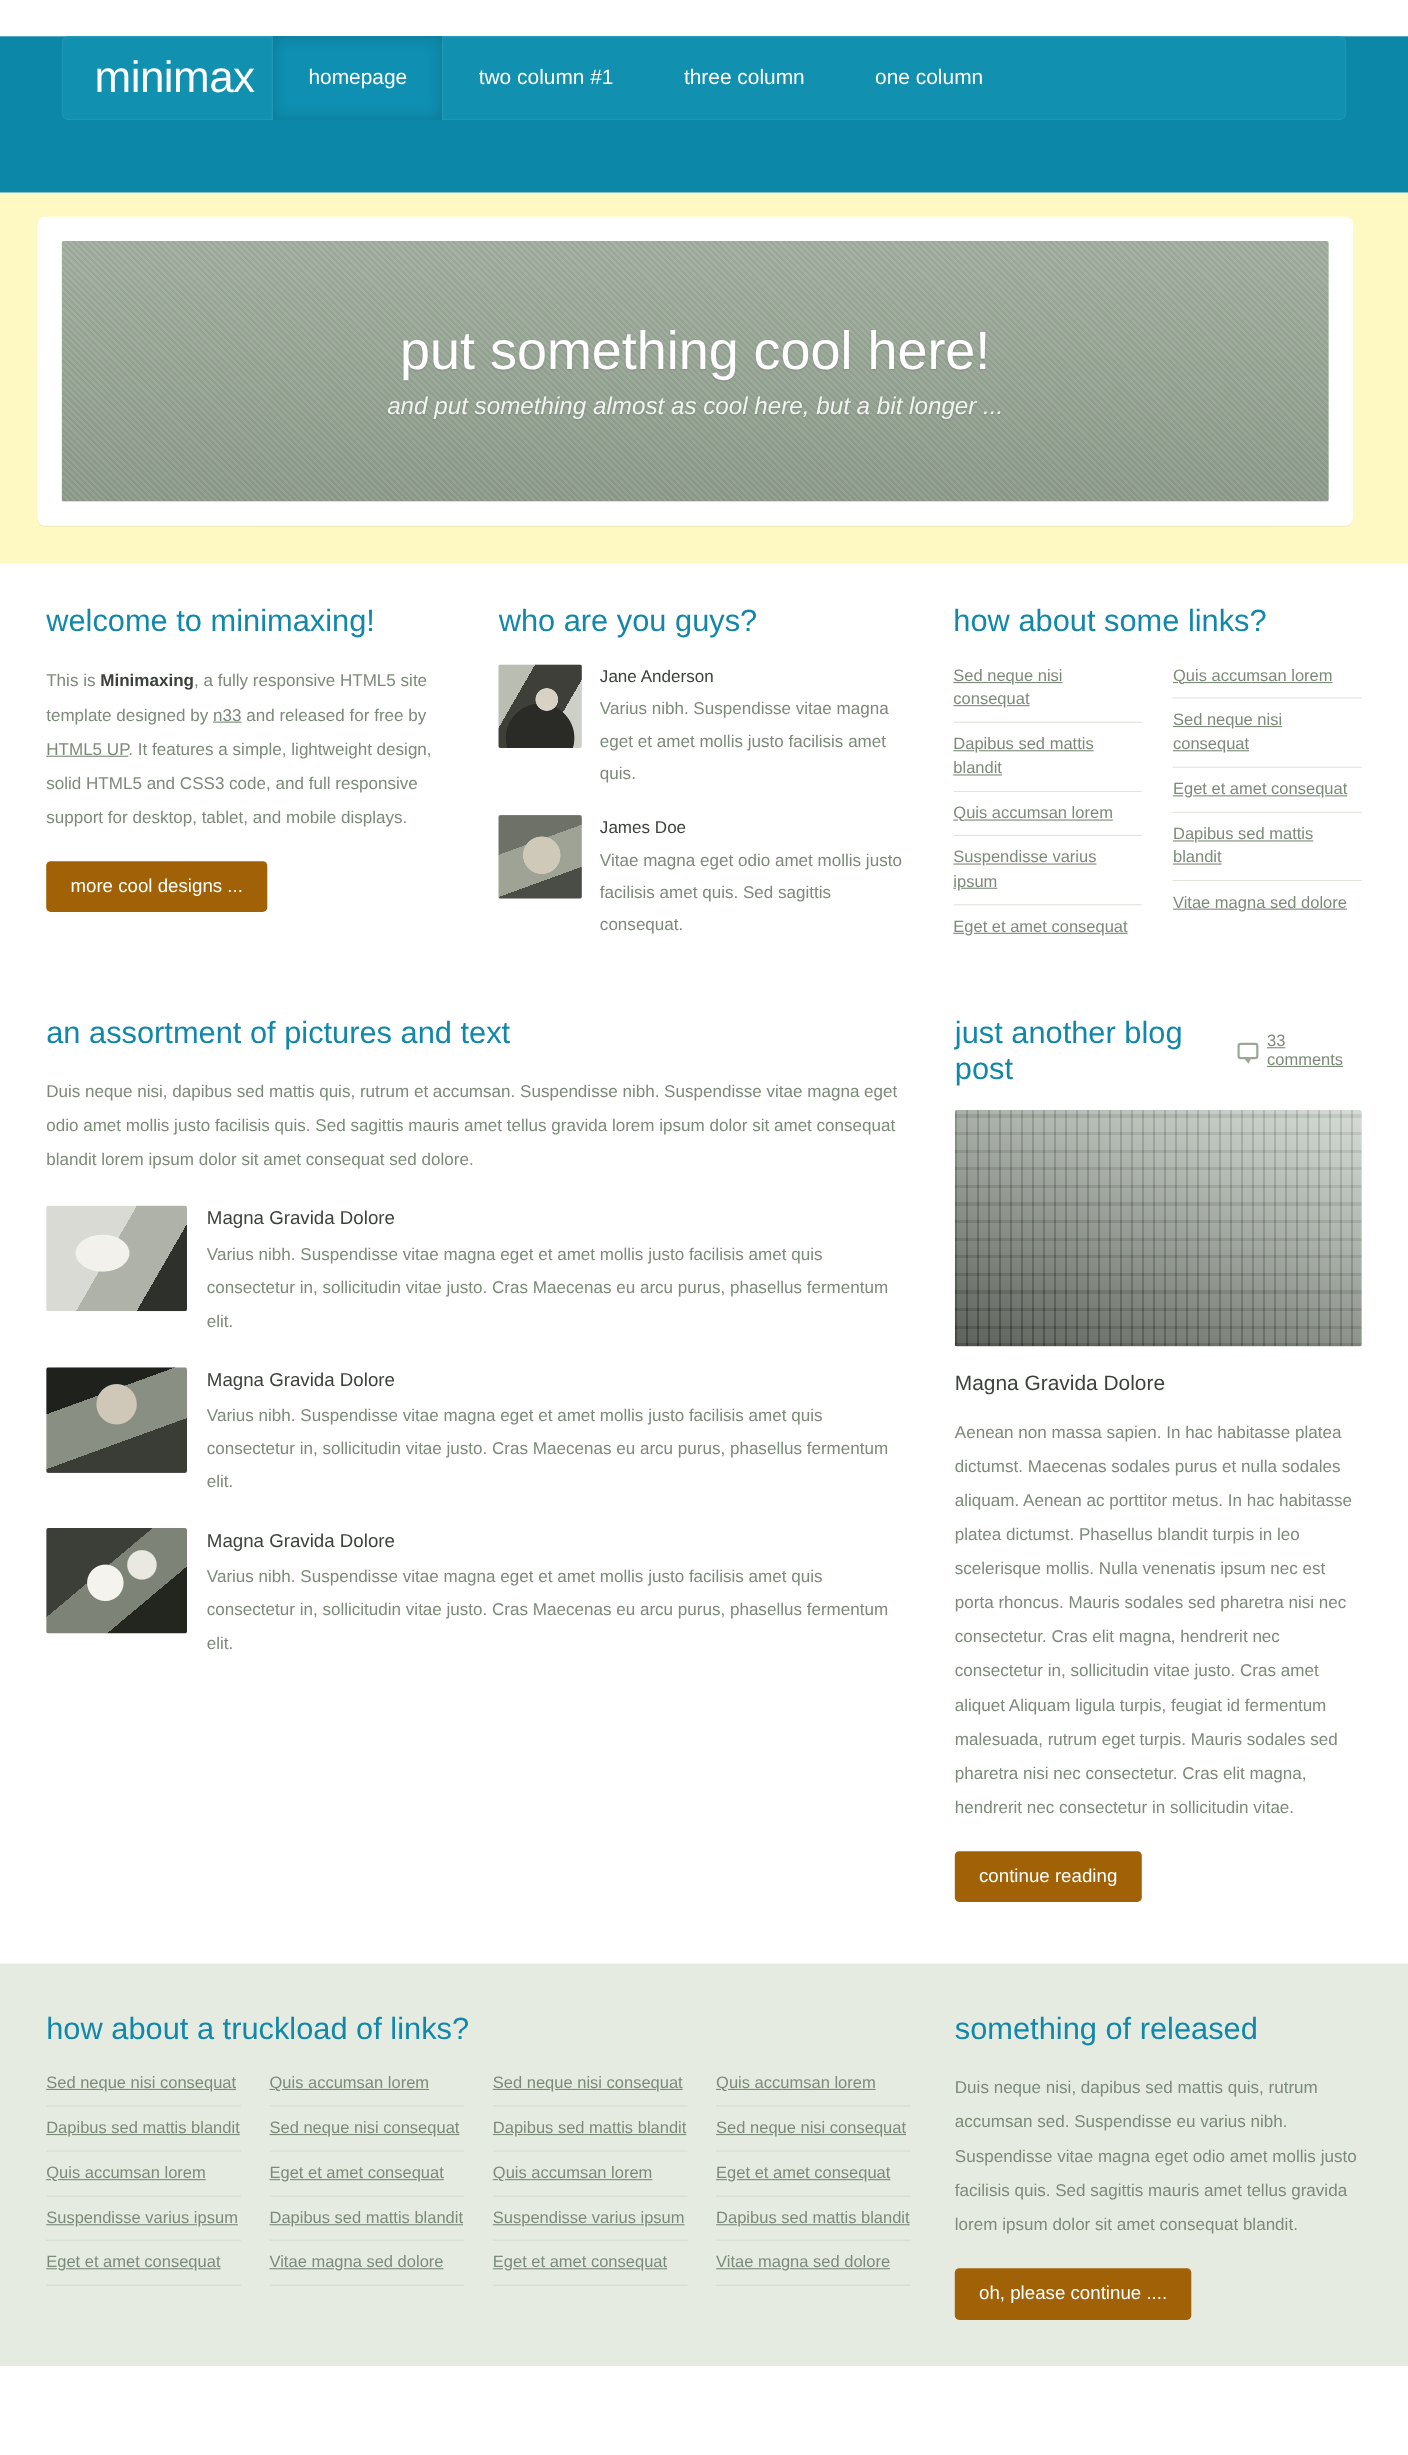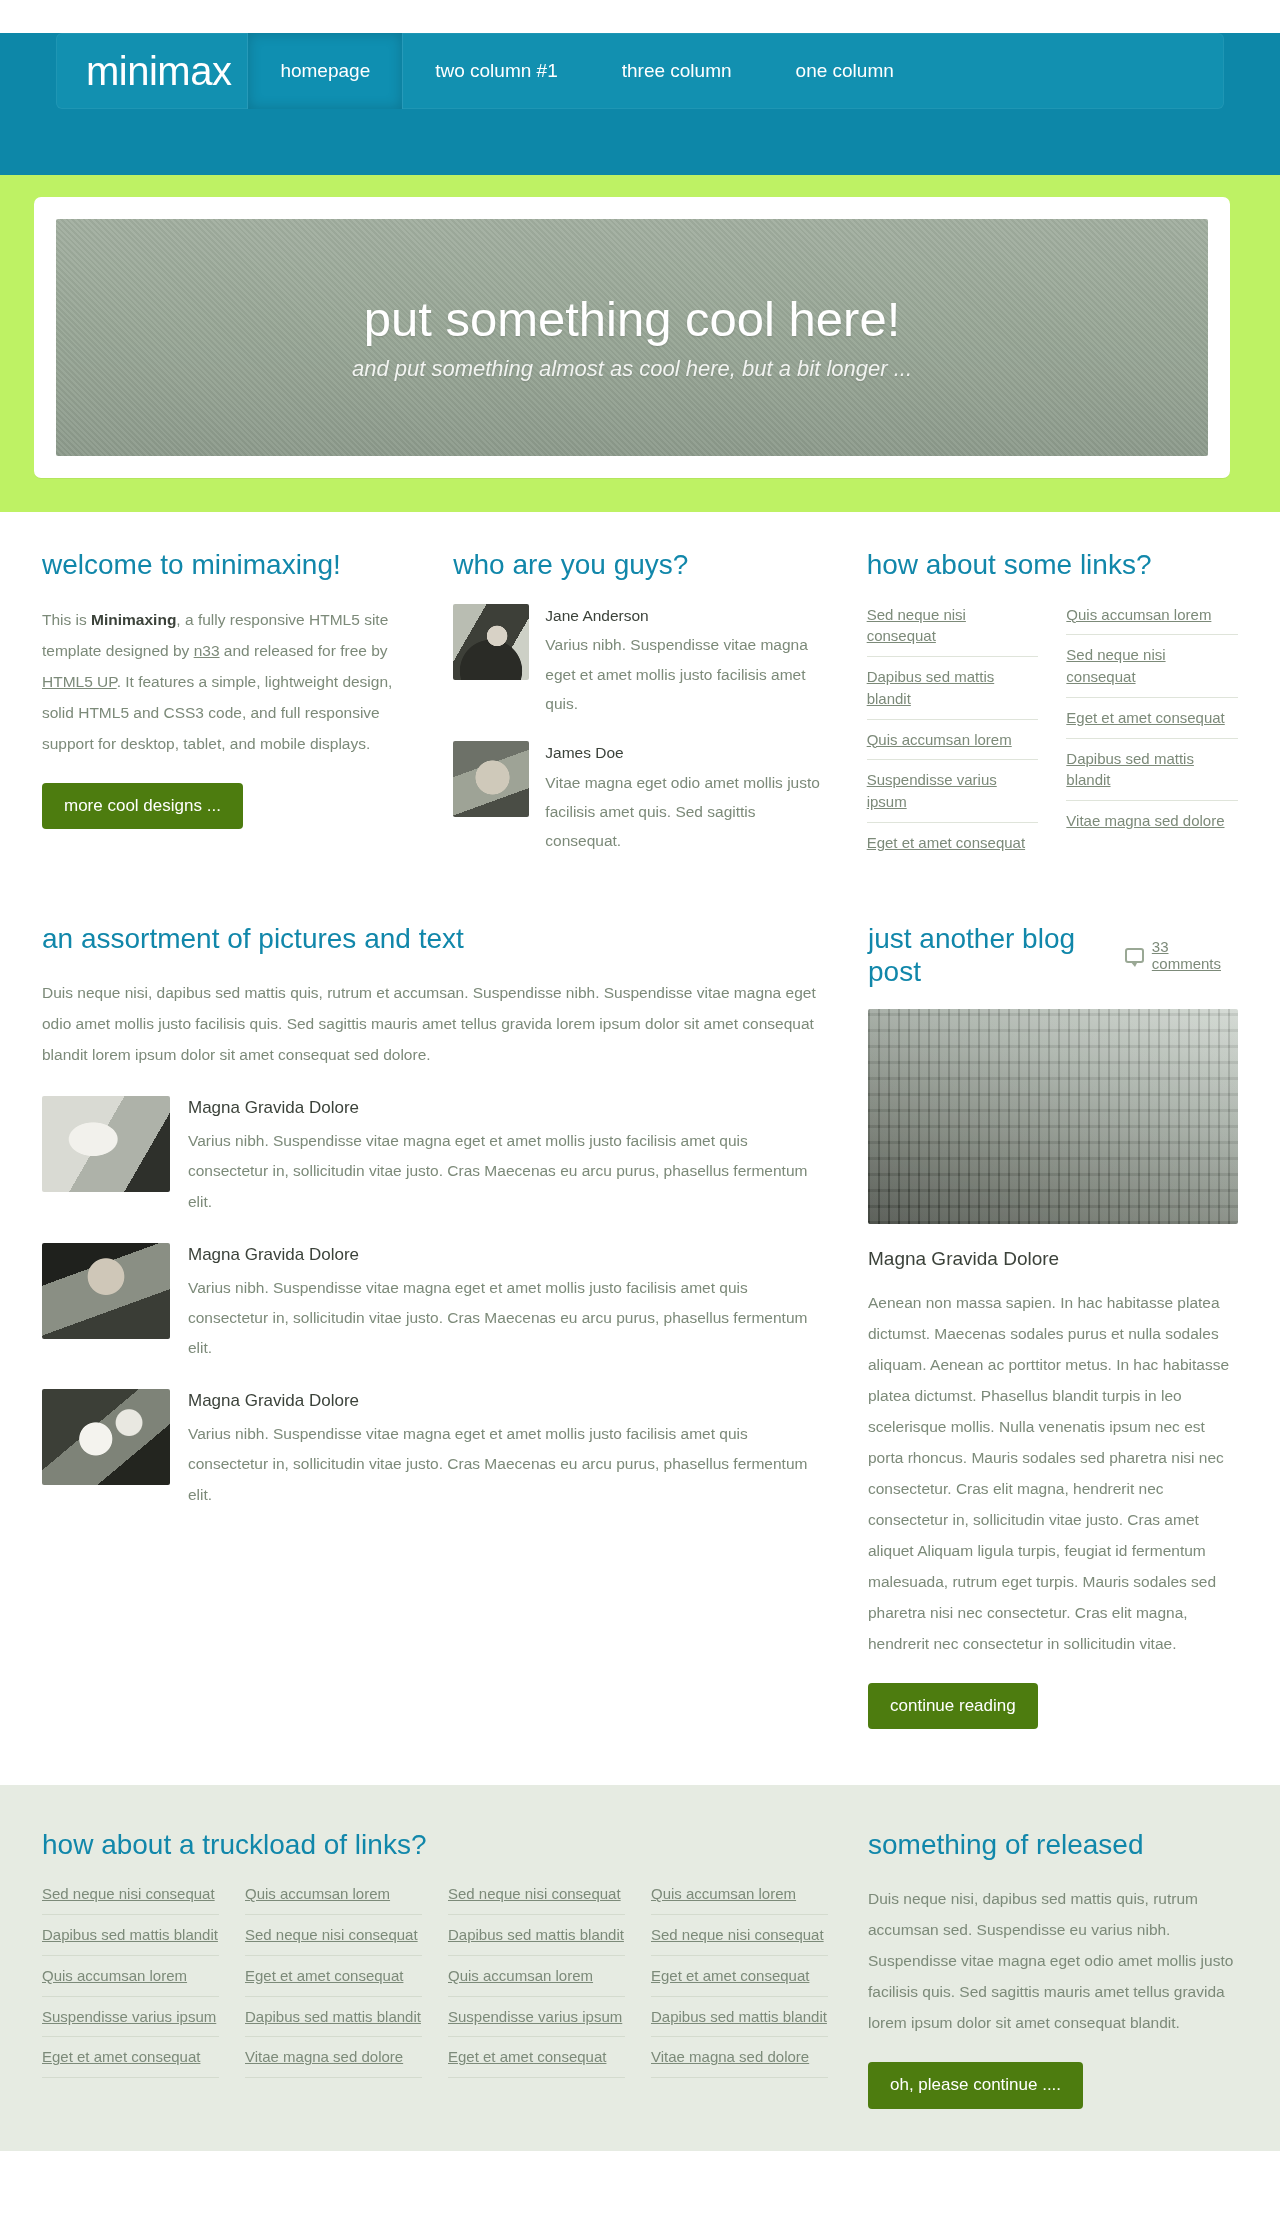--- a/index.html
+++ b/index.html
@@ -56,21 +56,21 @@
   }
   .nav-link.active {
     background: #0f8fb1;
     box-shadow: inset 0 0 14px rgba(0,0,0,0.18);
     border-left: 1px solid rgba(255,255,255,0.10);
     border-right: 1px solid rgba(255,255,255,0.10);
   }
 
   
   .banner-wrap {
-    background: #bef264;
+    background: #fef9c3;
     padding: 22px 16px 34px 0;
   }
   .banner-frame {
     width: 1196px;
     margin: 0 auto;
     background: #ffffff;
     border-radius: 7px;
     padding: 22px;
     box-shadow: 0 1px 0 rgba(0,0,0,0.05);
   }
@@ -126,21 +126,21 @@
     display: flex;
     gap: 40px;
     align-items: flex-start;
   }
   .col-a { width: 372px; }
   .col-b { width: 374px; }
   .col-c { width: 372px; }
 
   .btn {
     display: inline-block;
-    background: #4d7c0f;
+    background: #a16207;
     color: #ffffff;
     font-size: 17px;
     padding: 14px 22px;
     border: none;
     border-radius: 4px;
     cursor: pointer;
     text-decoration: none;
     line-height: 1.1;
     font-family: inherit;
   }

